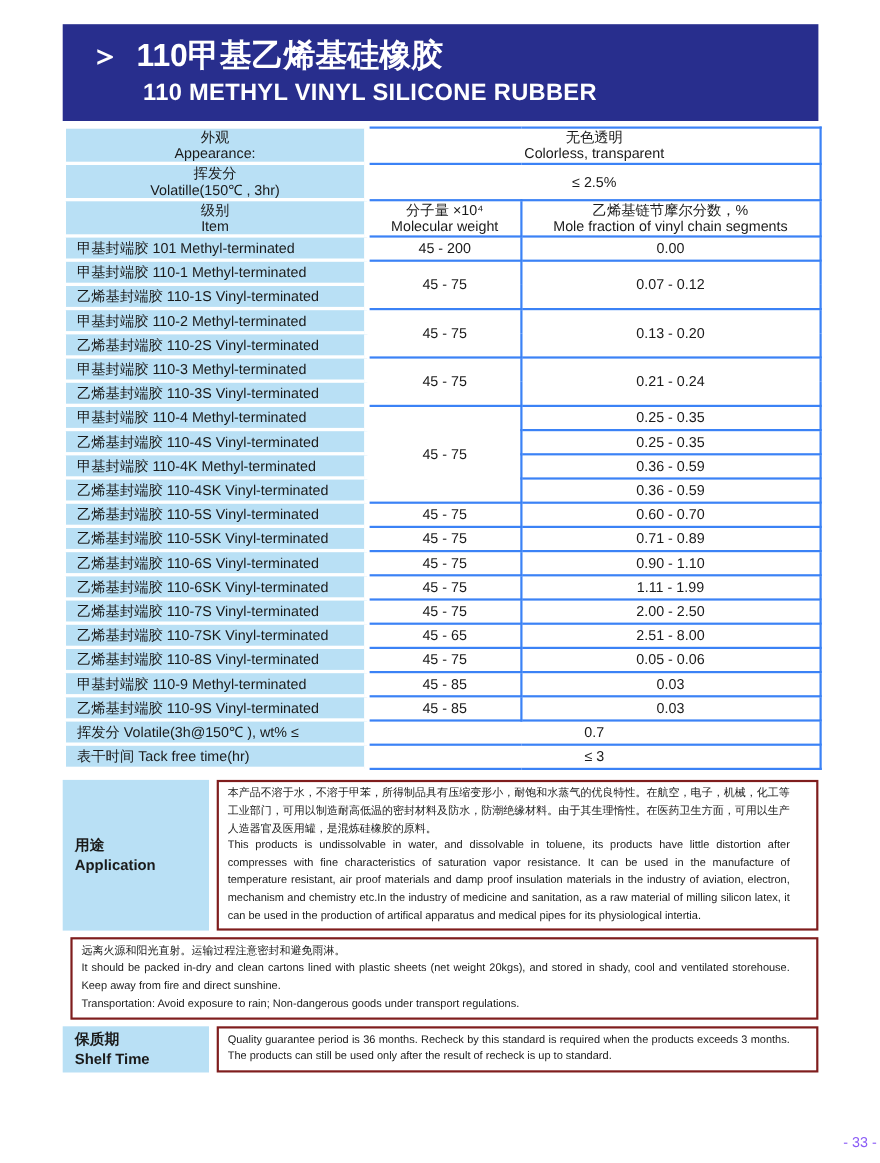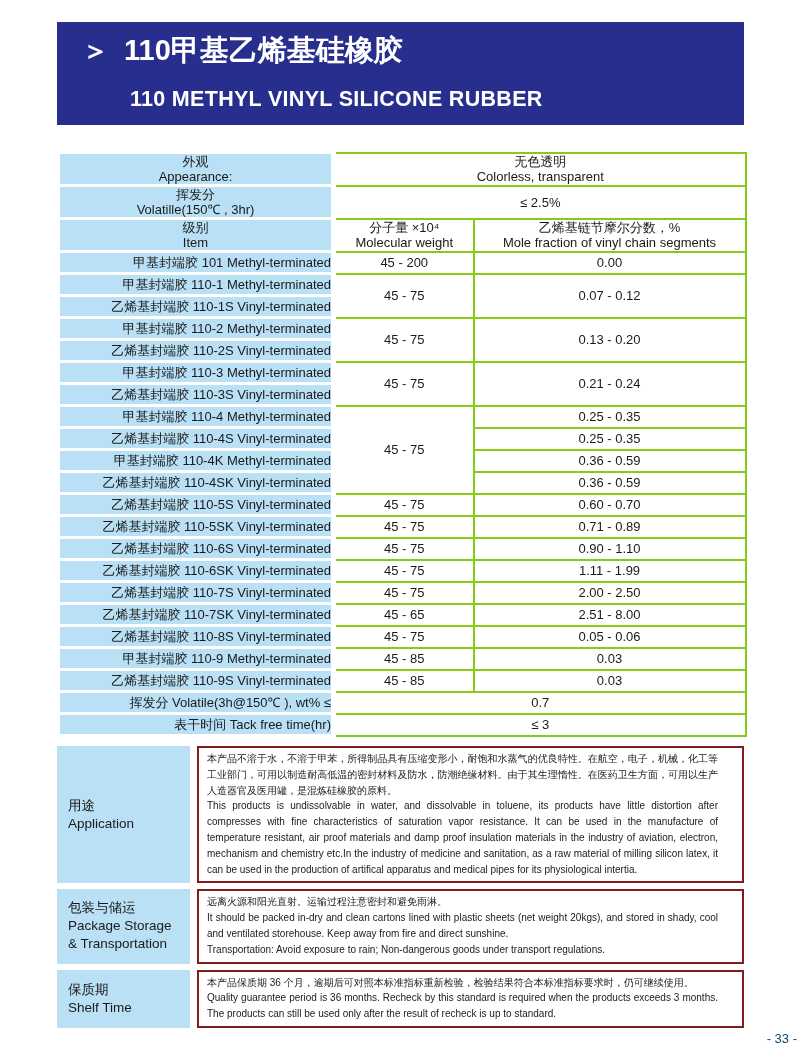--- a/index.html
+++ b/index.html
@@ -6,49 +6,49 @@
   body{
     width:800px;height:1057px;position:relative;background:#fff;
     font-family:"Liberation Sans",sans-serif;color:#1a1a1a;overflow:hidden;
   }
   .page{position:absolute;left:57px;top:22px;width:687px}
 
   
   header{background:#282e8d;color:#fff;padding:9px 0 13px 0}
   .t-zh{font-size:29px;font-weight:bold;padding-left:25px;display:flex;align-items:center}
   .chev{font-size:27px;font-weight:bold;margin-right:15px;transform:scaleY(1.05)}
-  .t-en{font-size:21.5px;font-weight:bold;padding-left:73px;margin-top:16px;letter-spacing:.3px}
+  .t-en{font-size:21.5px;font-weight:bold;padding-left:73px;margin-top:1px;letter-spacing:.3px}
 
   
-  table{border-collapse:collapse;table-layout:fixed;width:100%;margin-top:26px}
+  table{border-collapse:collapse;table-layout:fixed;width:100%;margin-top:4px}
   col.c1{width:275px}col.c2{width:140px}col.c3{width:272px}
   td{font-size:13px;line-height:15px;padding:0;vertical-align:middle}
   td.lbl{background:#b9e0f5;border:3px solid #fff;border-right:5px solid #fff}
   td.lbl.c{text-align:center}
-  td.lbl.l{text-align:right;padding-left:10px}
-  td.val{background:#fff;border:2px solid #84cc16;text-align:center}
+  td.lbl.l{text-align:left;padding-left:10px}
+  td.val{background:#fff;border:2px solid #3b82f6;text-align:center}
   tr.h2{height:31px}
   tr.prod{height:22px}
   td .ln{display:block}
 
   
   .info-row{display:flex;align-items:stretch;margin-top:6px}
   .info-row.first{margin-top:9px}
   .info-label{
     width:122px;flex-shrink:0;background:#b9e0f5;
     display:flex;flex-direction:column;justify-content:center;
-    padding-left:11px;font-size:13.5px;line-height:18px;
+    padding-left:11px;font-size:13.5px;line-height:18px;font-weight:bold;
   }
   .info-content{
     flex:1;margin-left:7px;border:2px solid #7f1d1d;background:#fff;
     padding:3px 24px 4px 8px;font-size:10px;line-height:15.8px;text-align:justify;
   }
   .info-content p{margin:0}
 
-  .pageno{position:absolute;top:1031px;right:3px;font-size:13px;color:#0c4a6e}
+  .pageno{position:absolute;top:1031px;right:3px;font-size:13px;color:#8b5cf6}
 </style>
 </head>
 <body>
 
 <div class="page">
 
   <header>
     <div class="t-zh">
       <span class="chev">＞</span>
       <span>110甲基乙烯基硅橡胶</span>
@@ -313,38 +313,32 @@
         <div class="info-label">
           <div>用途</div>
           <div>Application</div>
         </div>
         <div class="info-content">
           <p>本产品不溶于水，不溶于甲苯，所得制品具有压缩变形小，耐饱和水蒸气的优良特性。在航空，电子，机械，化工等工业部门，可用以制造耐高低温的密封材料及防水，防潮绝缘材料。由于其生理惰性。在医药卫生方面，可用以生产人造器官及医用罐，是混炼硅橡胶的原料。</p>
           <p>This products is undissolvable in water, and dissolvable in toluene, its products have little distortion after compresses with fine characteristics of saturation vapor resistance. It can be used in the manufacture of temperature resistant, air proof materials and damp proof insulation materials in the industry of aviation, electron, mechanism and chemistry etc.In the industry of medicine and sanitation, as a raw material of milling silicon latex, it can be used in the production of artifical apparatus and medical pipes for its physiological intertia.</p>
         </div>
       </section>
       <section class="info-row">
-        <div class="info-label">
-          <div>包装与储运</div>
-          <div>Package Storage</div>
-          <div>&amp; Transportation</div>
-        </div>
         <div class="info-content">
           <p>远离火源和阳光直射。运输过程注意密封和避免雨淋。</p>
           <p>It should be packed in-dry and clean cartons lined with plastic sheets (net weight 20kgs), and stored in shady, cool and ventilated storehouse. Keep away from fire and direct sunshine.</p>
           <p>Transportation: Avoid exposure to rain; Non-dangerous goods under transport regulations.</p>
         </div>
       </section>
       <section class="info-row">
         <div class="info-label">
           <div>保质期</div>
           <div>Shelf Time</div>
         </div>
         <div class="info-content">
-          <p>本产品保质期 36 个月，逾期后可对照本标准指标重新检验，检验结果符合本标准指标要求时，仍可继续使用。</p>
           <p>Quality guarantee period is 36 months. Recheck by this standard is required when the products exceeds 3 months. The products can still be used only after the result of recheck is up to standard.</p>
         </div>
       </section>
     </div>
 
 </div>
 
 <div class="pageno">- 33 -</div>
 
 </body></html>

